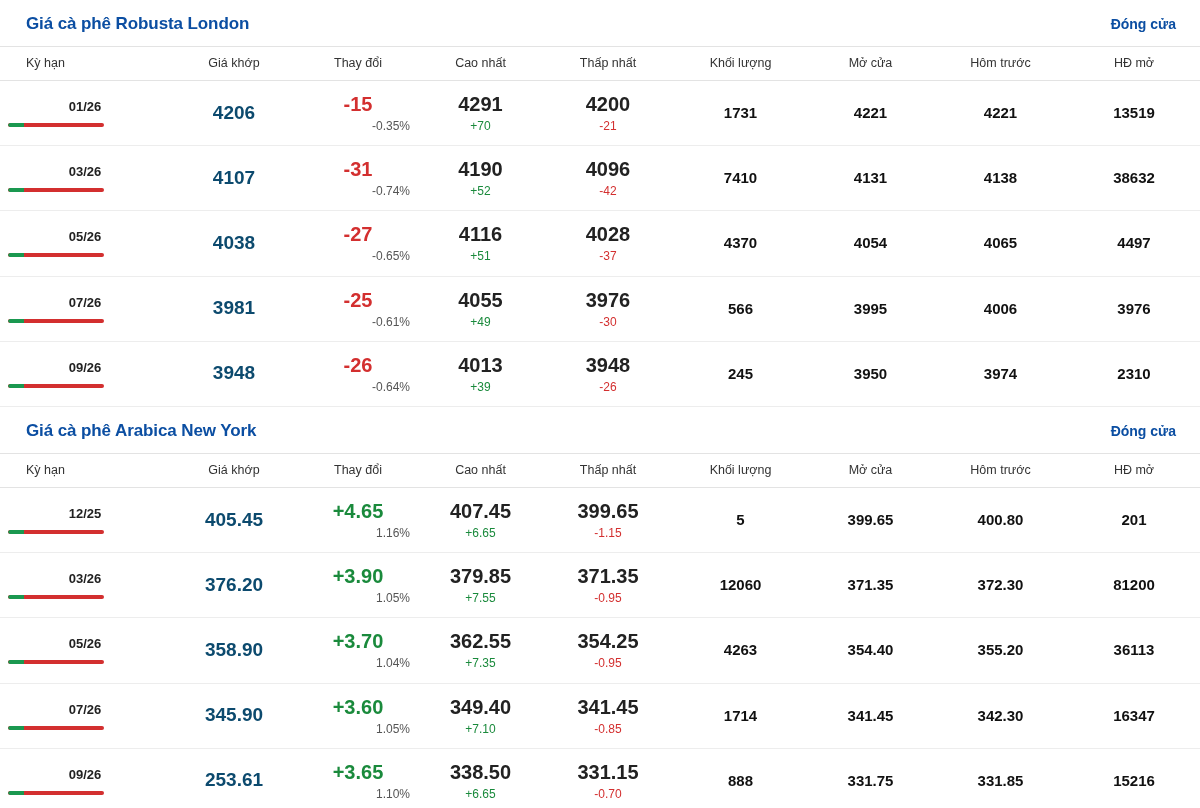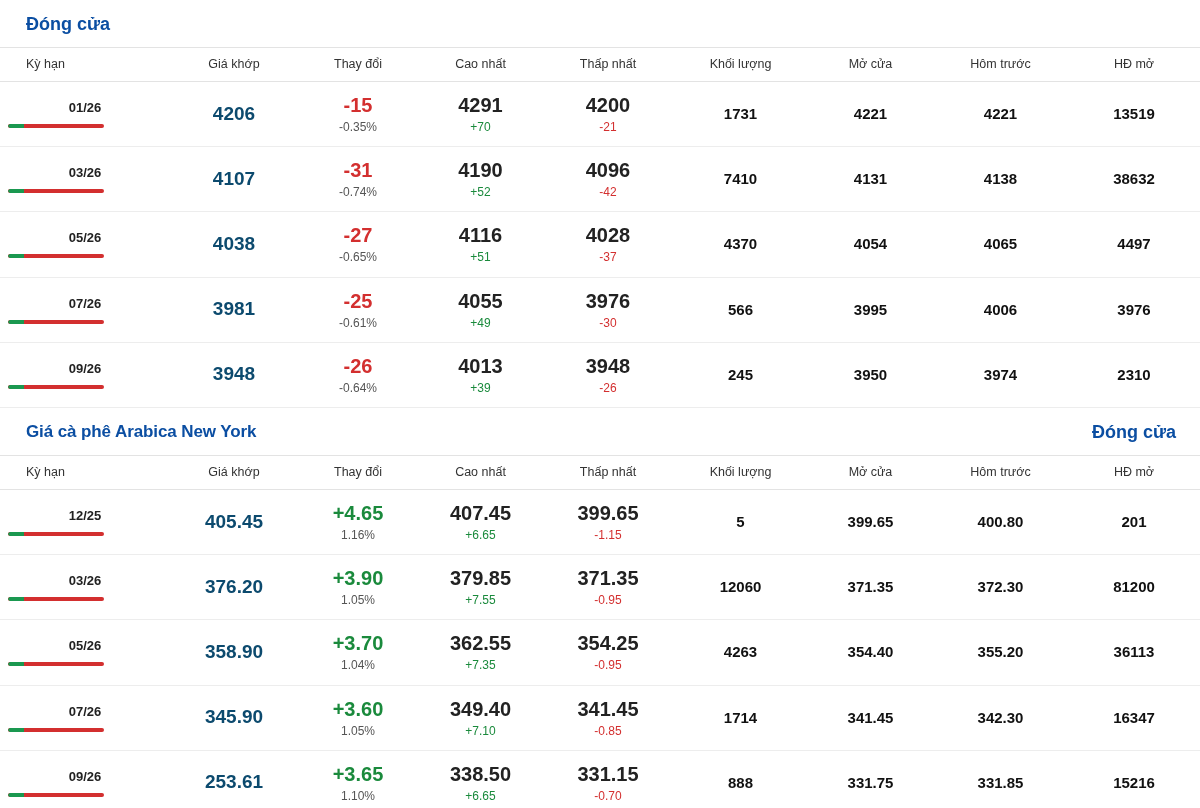--- a/index.html
+++ b/index.html
@@ -25,21 +25,21 @@
     justify-content: space-between;
     padding: 14px 24px 12px 26px;
   }
   .section-title {
     font-size: 17px;
     font-weight: bold;
     color: #0b4ea2;
     letter-spacing: -0.1px;
   }
   .section-status {
-    font-size: 18px;
+    font-size: 14px;
     font-weight: bold;
     color: #0b4ea2;
   }
 
   table.market {
     width: 100%;
     border-collapse: collapse;
     table-layout: fixed;
     padding-left: 40px;
   }
@@ -121,29 +121,30 @@
   }
   .num {
     font-size: 15px;
     font-weight: bold;
     color: #111;
   }
   .up { color: #1a8a3c; }
   .down { color: #d32f2f; }
   .sub.down { color: #d32f2f; }
   .sub.up { color: #1a8a3c; }
-  .sub.neutral { color: #555; }
+  .sub.neutral { color: #555; text-align: right; }
 </style>
 </head>
 <body>
 
 <div class="page">
 
   <div class="section">
     <div class="section-header">
+      <div class="section-title">Giá cà phê Robusta London</div>
       <div class="section-status">Đóng cửa</div>
     </div>
     <table class="market">
       <colgroup>
         <col class="c-term">
           <col class="c-price">
           <col class="c-change">
           <col class="c-high">
           <col class="c-low">
           <col class="c-vol">

